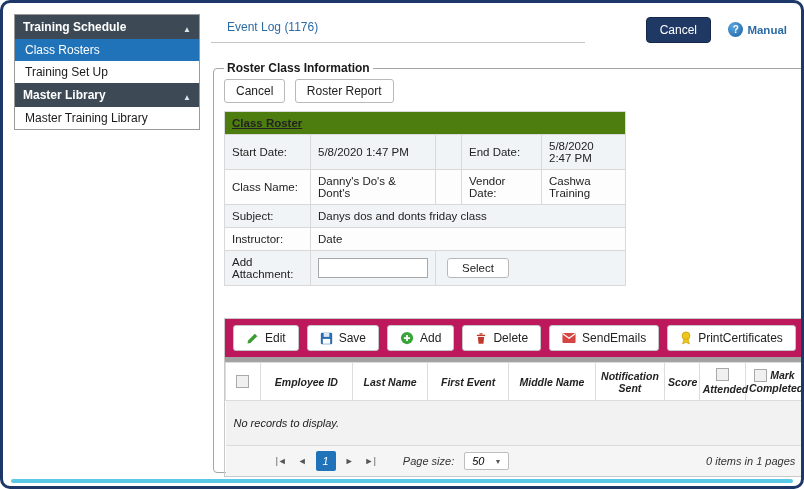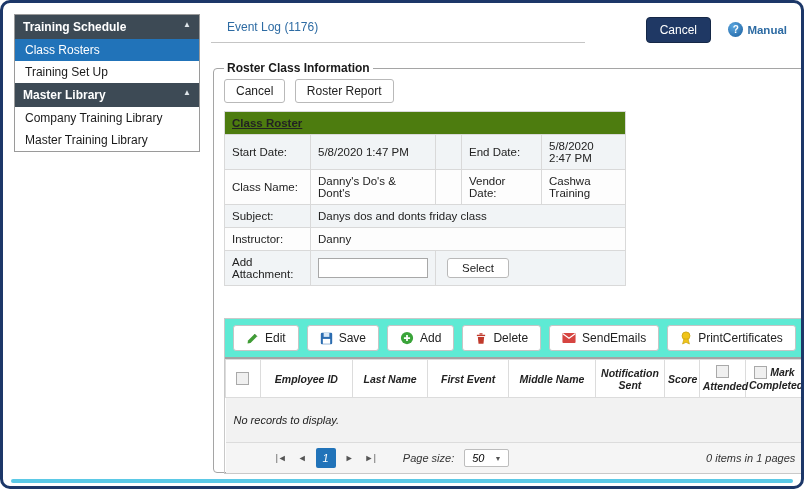--- a/index.html
+++ b/index.html
@@ -1,21 +1,21 @@
 <!DOCTYPE html>
 <html><head>
 <meta charset="utf-8">
 <style>
   html,body{margin:0;padding:0;background:#fff;font-family:"Liberation Sans",sans-serif;}
   .window{position:relative;width:804px;height:489px;box-sizing:border-box;border:3px solid #1c3768;border-radius:10px;background:#fff;overflow:hidden;}
   .bottom-strip{position:absolute;left:8px;right:8px;bottom:3px;height:4px;background:#5bc9e6;border-radius:2px;}
 
   
   .sidebar{position:absolute;left:11px;top:11px;width:184px;border:1px solid #9a9a9a;background:#fff;font-size:12px;}
-  .side-header{display:flex;justify-content:space-between;align-items:flex-start;background:#3d4a55;color:#fff;font-weight:bold;padding:5px 8px;cursor:pointer;}
+  .side-header{display:flex;justify-content:space-between;align-items:flex-end;background:#3d4a55;color:#fff;font-weight:bold;padding:5px 8px;cursor:pointer;}
   .side-header .arrow{font-size:8px;color:#dfe6ea;}
   .side-item{padding:4px 10px;color:#1a1a1a;cursor:pointer;}
   .side-item.selected{background:#2173b9;color:#fff;}
 
   
   .main{position:absolute;left:208px;top:11px;right:12px;bottom:11px;display:flex;flex-direction:column;}
   .topbar{position:relative;}
   .tabstrip{width:374px;}
   .tabrow{display:flex;align-items:flex-end;border-bottom:1px solid #c5c5c5;}
   .tab{padding:6px 14px;font-size:12px;color:#2d6ba3;cursor:pointer;white-space:nowrap;}
@@ -34,21 +34,21 @@
   table.classinfo{border-collapse:collapse;margin-top:8px;font-size:11.5px;color:#222;}
   table.classinfo td{border:1px solid #d9d9d9;padding:5px 7px;vertical-align:middle;}
   table.classinfo tr.hdr td{background:#4d7c0f;font-weight:bold;text-decoration:underline;}
   table.classinfo tr.odd td{background:#f1f4f6;}
   table.classinfo tr.even td{background:#fdfdfd;}
   .att-input{width:102px;height:18px;border:1px solid #a8a8a8;font-size:11px;padding:0 3px;}
   .btn-select{background:#fff;border:1px solid #b9b9b9;border-radius:3px;padding:3px 14px;font-size:11.5px;cursor:pointer;margin-left:4px;text-align:center;}
 
   
   .grid-wrap{margin-top:32px;border:1px solid #c9c9c9;}
-  .toolbar{display:flex;align-items:center;gap:8px;background:#5eead4;border-bottom:2px solid #a3a3a3;padding:6px 8px;}
+  .toolbar{display:flex;align-items:center;gap:8px;background:#be185d;border-bottom:5px solid #a3a3a3;padding:6px 8px;}
   .tb-btn{display:inline-flex;align-items:center;gap:6px;background:#fff;border:1px solid #c5c5c5;border-radius:3px;padding:5px 12px;font-size:12px;color:#222;cursor:pointer;}
   .tb-btn svg{display:block;}
 
   table.grid{width:100%;border-collapse:collapse;table-layout:fixed;font-style:italic;}
   table.grid th{border:1px solid #dcdcdc;padding:5px 3px;font-size:10.5px;font-weight:bold;color:#222;text-align:center;vertical-align:middle;background:#fff;}
   .cb{display:inline-block;width:11px;height:11px;border:1px solid #a9a9a9;background:#f0f0f0;vertical-align:middle;}
   .cb.stack{display:block;margin:0 auto 2px;}
   .cb.inline{margin-right:3px;}
   td.empty{font-size:11px;color:#222;background:#f2f2f2;padding:16px 8px;border-top:1px solid #dcdcdc;}
   td.pagerc{background:#f5f5f5;border-top:1px solid #dcdcdc;padding:5px 8px;}
@@ -70,21 +70,20 @@
     <div class="side-header">
       <span>Training Schedule</span>
       <span class="arrow">▲</span>
     </div>
     <div class="side-item selected">Class Rosters</div>
     <div class="side-item">Training Set Up</div>
     <div class="side-header">
       <span>Master Library</span>
       <span class="arrow">▲</span>
     </div>
-    <div class="side-item">Company Training Library</div>
     <div class="side-item">Master Training Library</div>
   </div>
 
   <div class="main">
     <div class="topbar">
       <div class="tabstrip">
         <div class="tabrow2">
           <div class="tab">Event Log (1176)</div>
         </div>
       </div>
@@ -128,21 +127,21 @@
           <td></td>
           <td>Vendor Date:</td>
           <td>Cashwa Training</td>
         </tr>
         <tr class="odd">
           <td>Subject:</td>
           <td colspan="4">Danys dos and donts friday class</td>
         </tr>
         <tr class="even">
           <td>Instructor:</td>
-          <td colspan="4">Danny</td>
+          <td colspan="4">Date</td>
         </tr>
         <tr class="odd">
           <td>Add Attachment:</td>
           <td><input class="att-input" type="text" style=""></td>
           <td colspan="3">
             <span class="btn-select">Select</span>
           </td>
         </tr>
       </tbody>
         </table>

